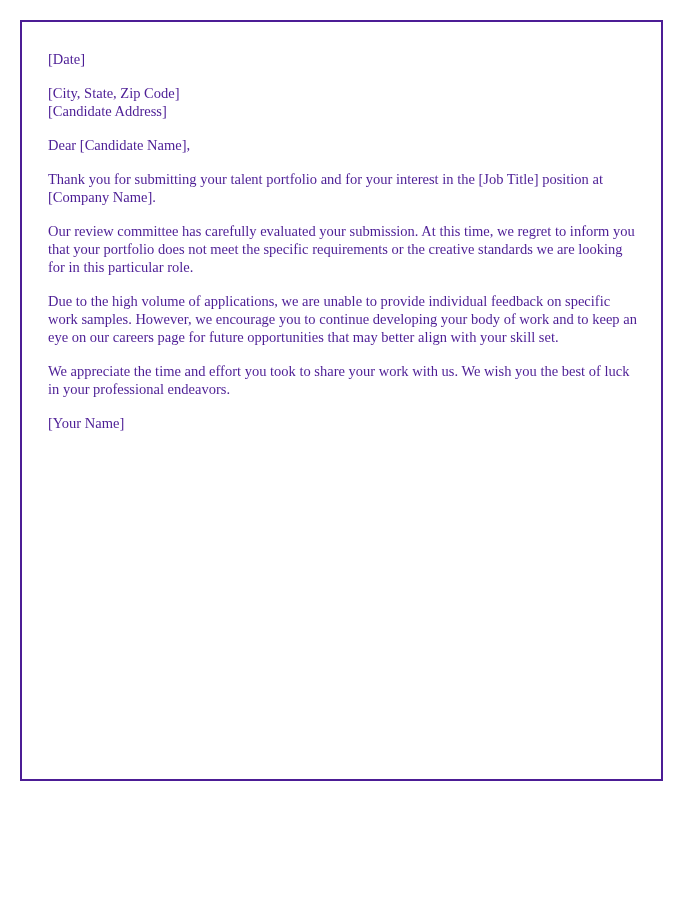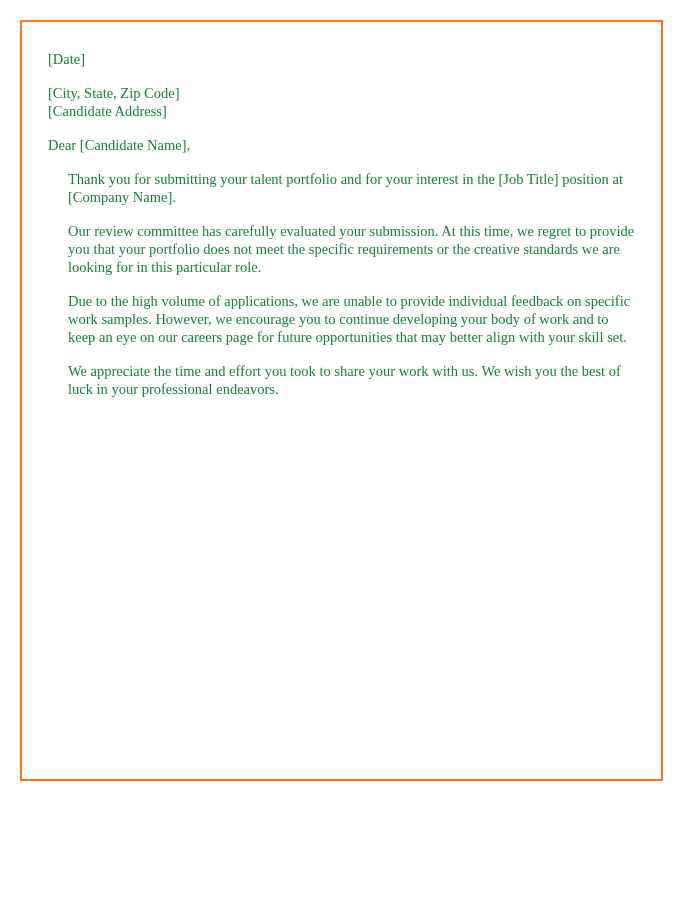--- a/index.html
+++ b/index.html
@@ -10,36 +10,35 @@
     height: 900px;
   }
   .page {
     position: absolute;
     left: 20px;
     top: 20px;
     width: 643px;
     height: 761px;
     box-sizing: border-box;
     background: #ffffff;
-    border: 2px solid #f97316;
+    border: 2px solid #4c1d95;
     padding: 28px 24px 0 26px;
     font-family: "Liberation Serif", "DejaVu Serif", serif;
     font-size: 14.5px;
     line-height: 18px;
-    color: #15803d;
+    color: #4c1d95;
   }
   .block {
     margin: 0 0 16px 0;
   }
   .line {
     display: block;
   }
   p.block {
     margin-top: 0;
-    margin-left: 20px;
   }
 </style>
 </head>
 <body>
 
 <div class="page">
 
   <div class="block">
     <span class="line">[Date]</span>
   </div>
@@ -48,23 +47,24 @@
     <span class="line">[City, State, Zip Code]</span>
     <span class="line">[Candidate Address]</span>
   </div>
 
   <div class="block">
     <span class="line">Dear [Candidate Name],</span>
   </div>
 
   <p class="block">Thank you for submitting your talent portfolio and for your interest in the [Job Title] position at [Company Name].</p>
 
-  <p class="block">Our review committee has carefully evaluated your submission. At this time, we regret to provide you that your portfolio does not meet the specific requirements or the creative standards we are looking for in this particular role.</p>
+  <p class="block">Our review committee has carefully evaluated your submission. At this time, we regret to inform you that your portfolio does not meet the specific requirements or the creative standards we are looking for in this particular role.</p>
 
   <p class="block">Due to the high volume of applications, we are unable to provide individual feedback on specific work samples. However, we encourage you to continue developing your body of work and to keep an eye on our careers page for future opportunities that may better align with your skill set.</p>
 
   <p class="block">We appreciate the time and effort you took to share your work with us. We wish you the best of luck in your professional endeavors.</p>
 
 
   <div class="block">
+    <span class="line">[Your Name]</span>
   </div>
 
 </div>
 
 </body></html>

